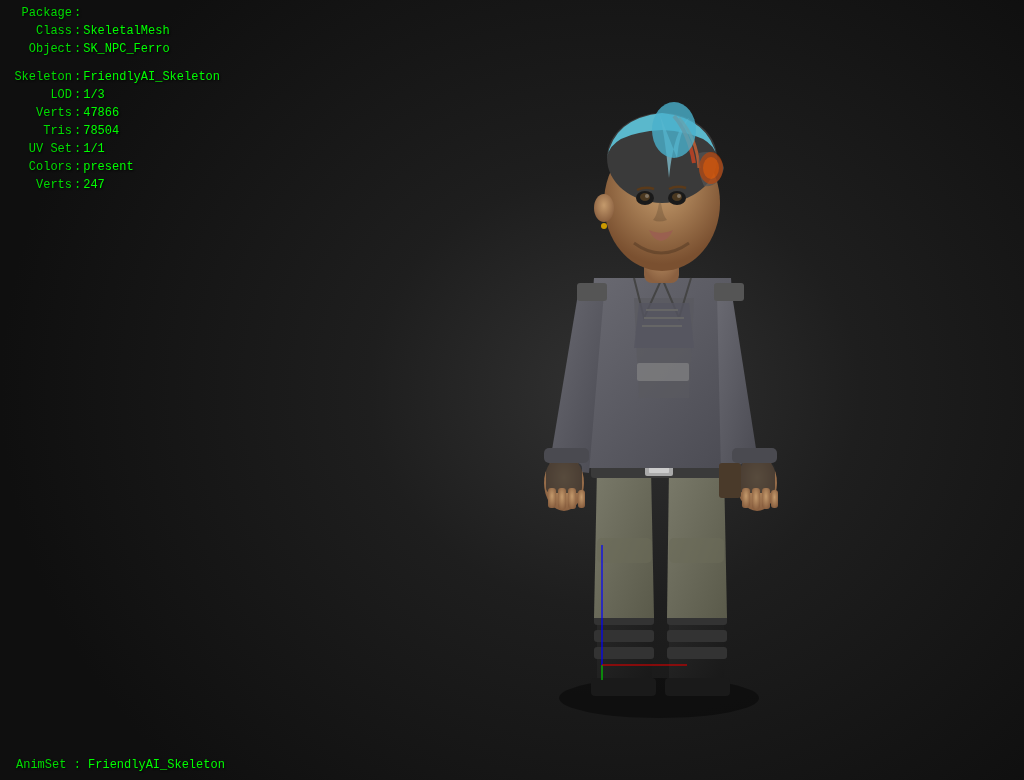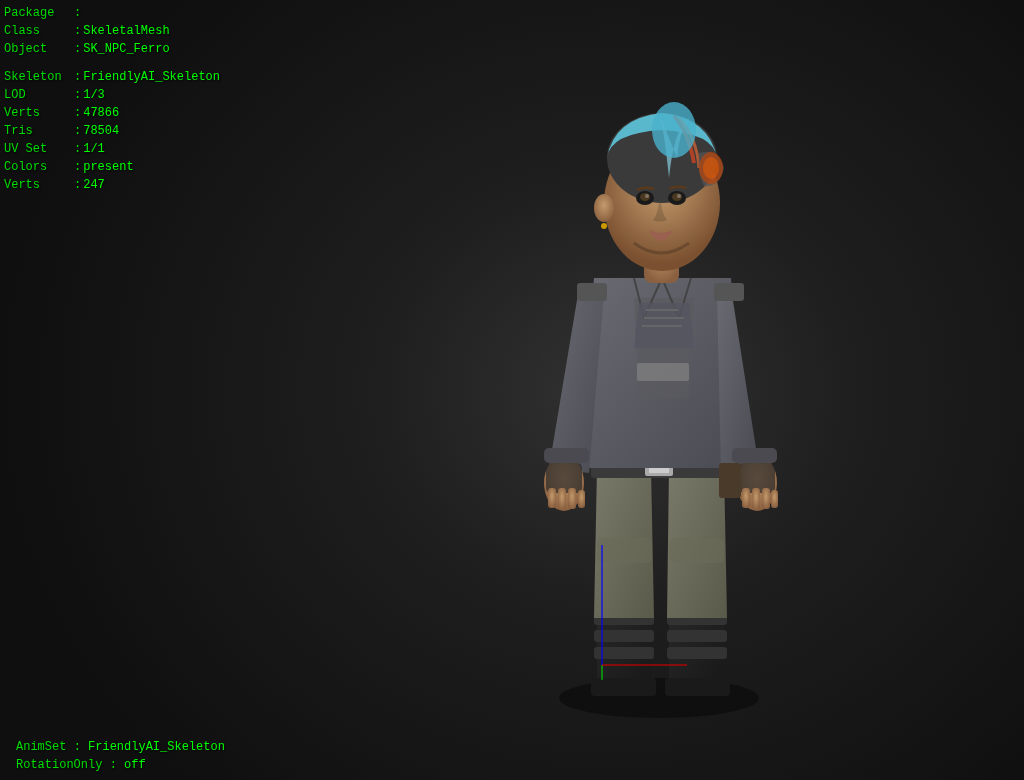--- a/index.html
+++ b/index.html
@@ -41,20 +41,21 @@
     }
 
     .info-panel .line {
       display: flex;
       gap: 2px;
     }
 
     .info-panel .label {
       color: #00dd00;
       min-width: 68px;
+      text-align: right;
     }
 
     .info-panel .value {
       color: #00ff00;
     }
 
     .info-panel .separator {
     }
 
     
@@ -308,20 +309,15 @@
 
     <line x1="100" y1="130" x2="185" y2="130" stroke="#cc0000" stroke-width="1.5" opacity="0.8"></line>
   </svg>
 
   <div class="bottom-panel">
     <div class="line">
       <span class="label">AnimSet</span>
       <span style="color:#00dd00">: </span>
       <span class="value">FriendlyAI_Skeleton</span>
     </div>
-    <div class="line">
-      <span class="label">RotationOnly</span>
-      <span style="color:#00dd00">: </span>
-      <span class="value">off</span>
-    </div>
   </div>
 
 </div>
 
 </body></html>

